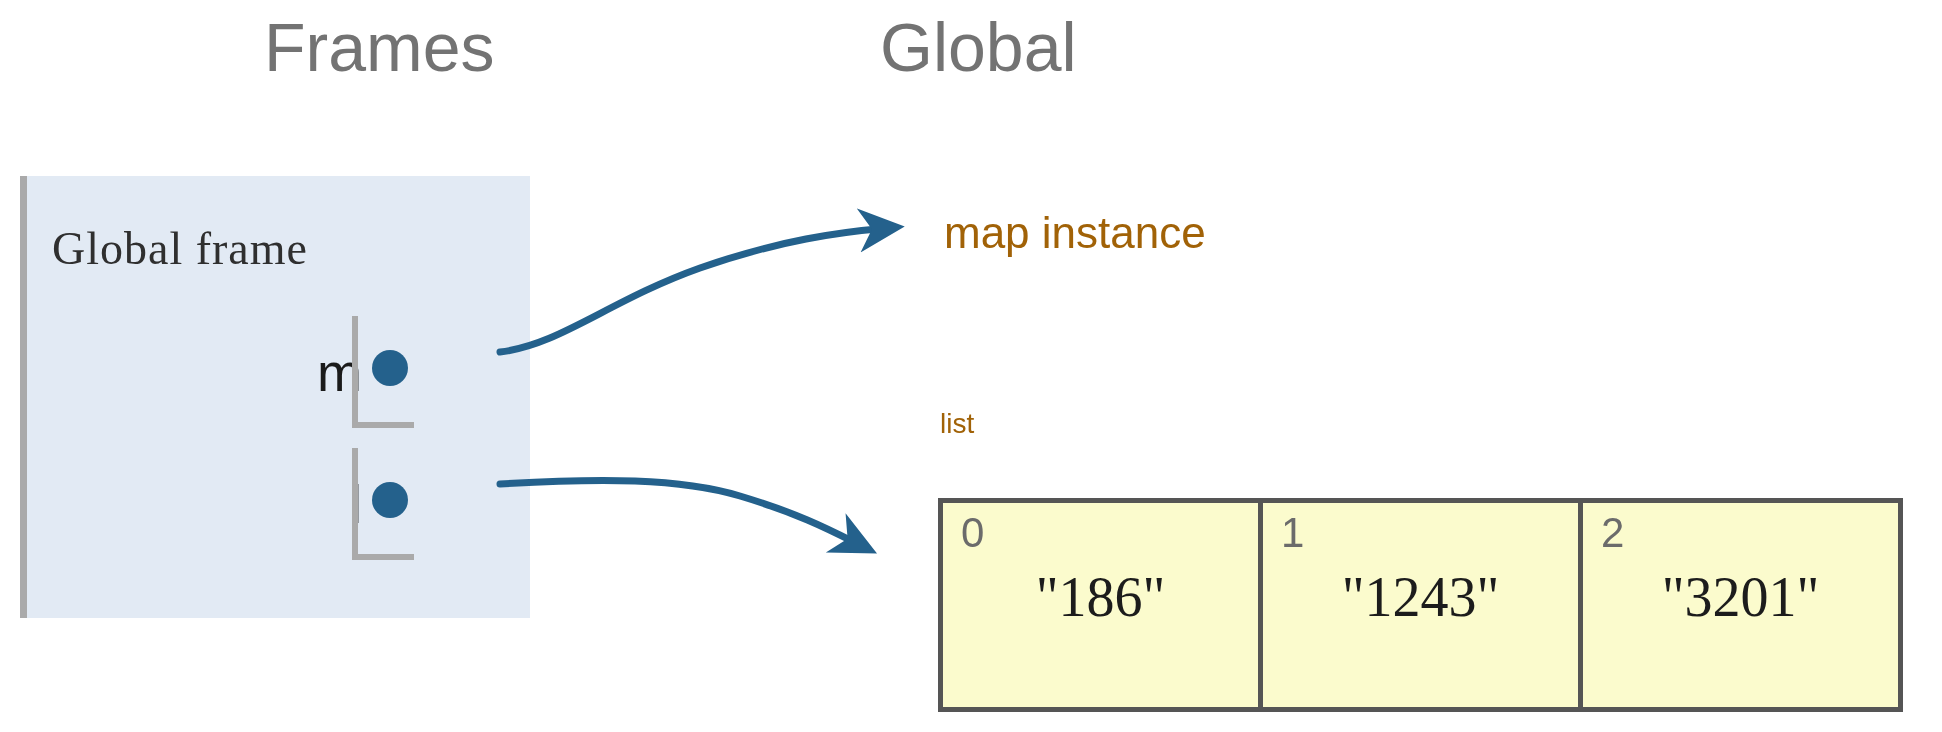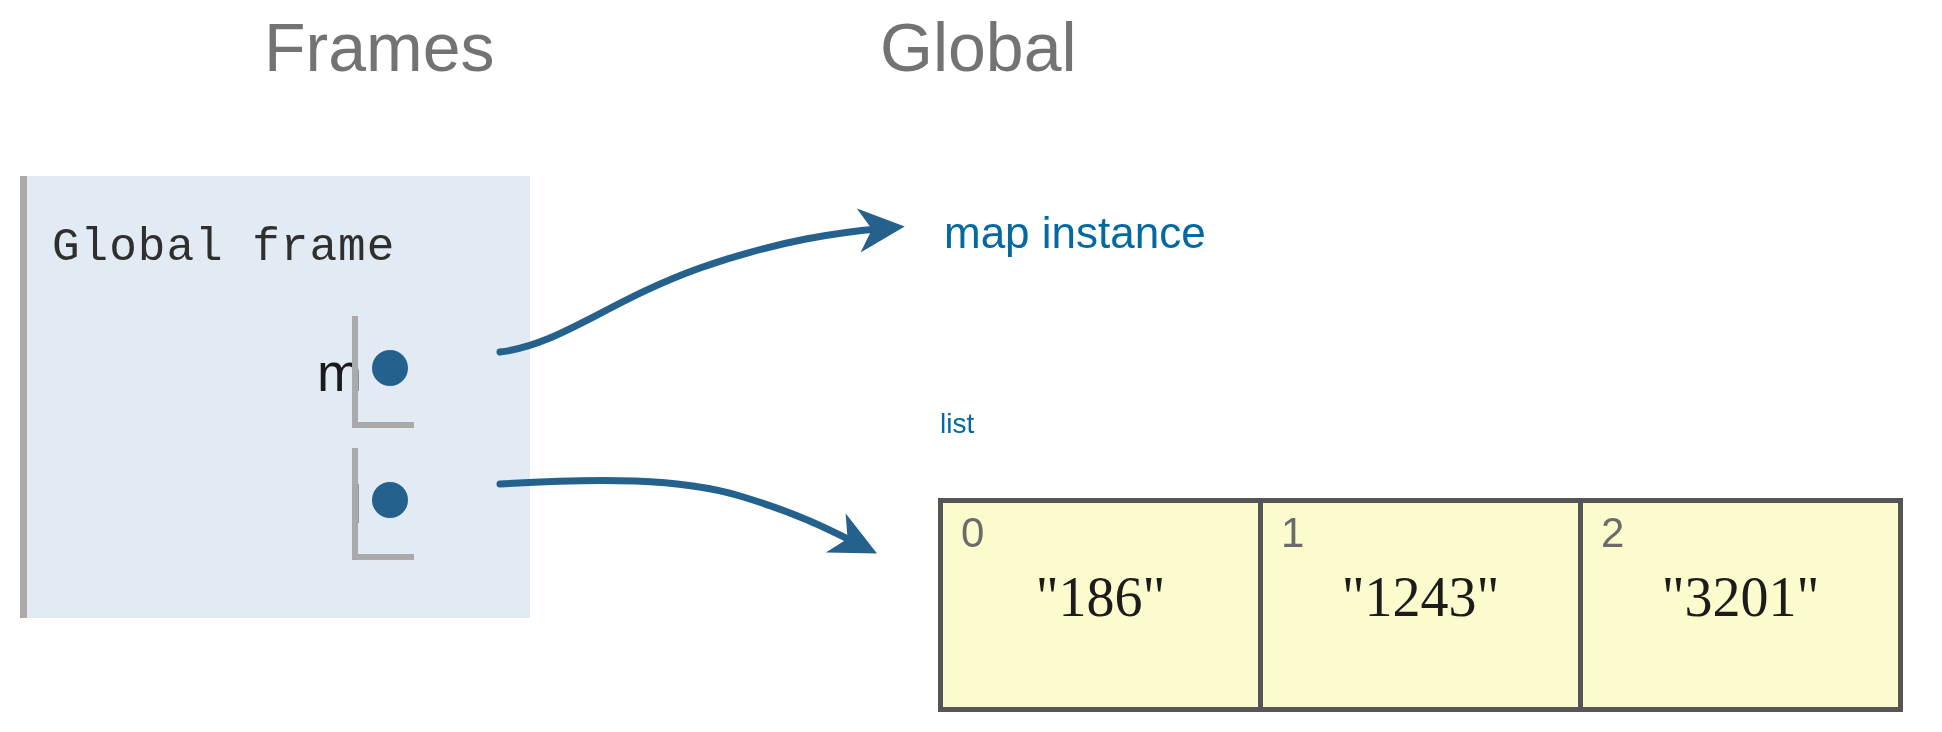--- a/index.html
+++ b/index.html
@@ -37,21 +37,21 @@
     width: 510px;
     height: 442px;
     background: #e2eaf4;
     border-left: 7px solid #aaaaaa;
     box-sizing: border-box;
   }
   #frame-title {
     position: absolute;
     left: 52px;
     top: 222px;
-    font-family: Liberation Mono, monospace;
+    font-family: Liberation Serif, serif;
     font-size: 46px;
     color: #2f2f2f;
     white-space: pre;
     letter-spacing: 1px;
   }
 
   
   .var-row {
     position: absolute;
     height: 112px;
@@ -90,21 +90,21 @@
     width: 36px;
     height: 36px;
     border-radius: 50%;
     background: #24618c;
   }
 
   
   .obj-label {
     position: absolute;
     font-family: "Liberation Sans", sans-serif;
-    color: #0369a1;
+    color: #a16207;
     white-space: nowrap;
   }
   #map-instance-label {
     left: 944px;
     top: 208px;
     font-size: 44px;
   }
   #list-label {
     left: 940px;
     top: 408px;

